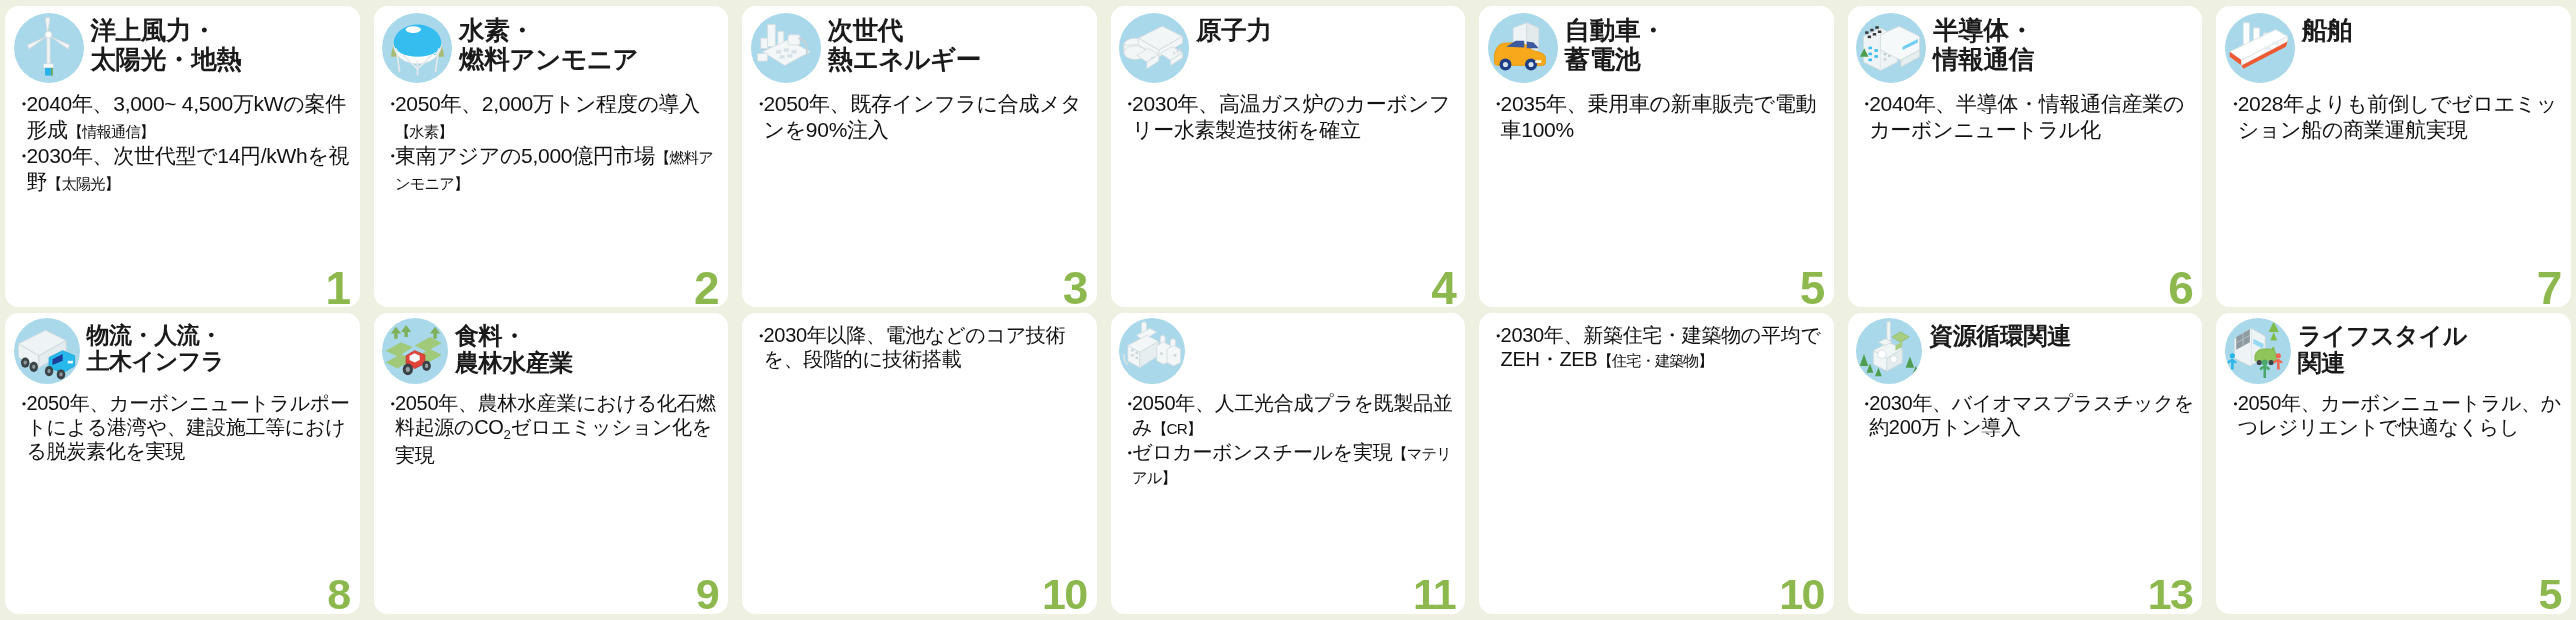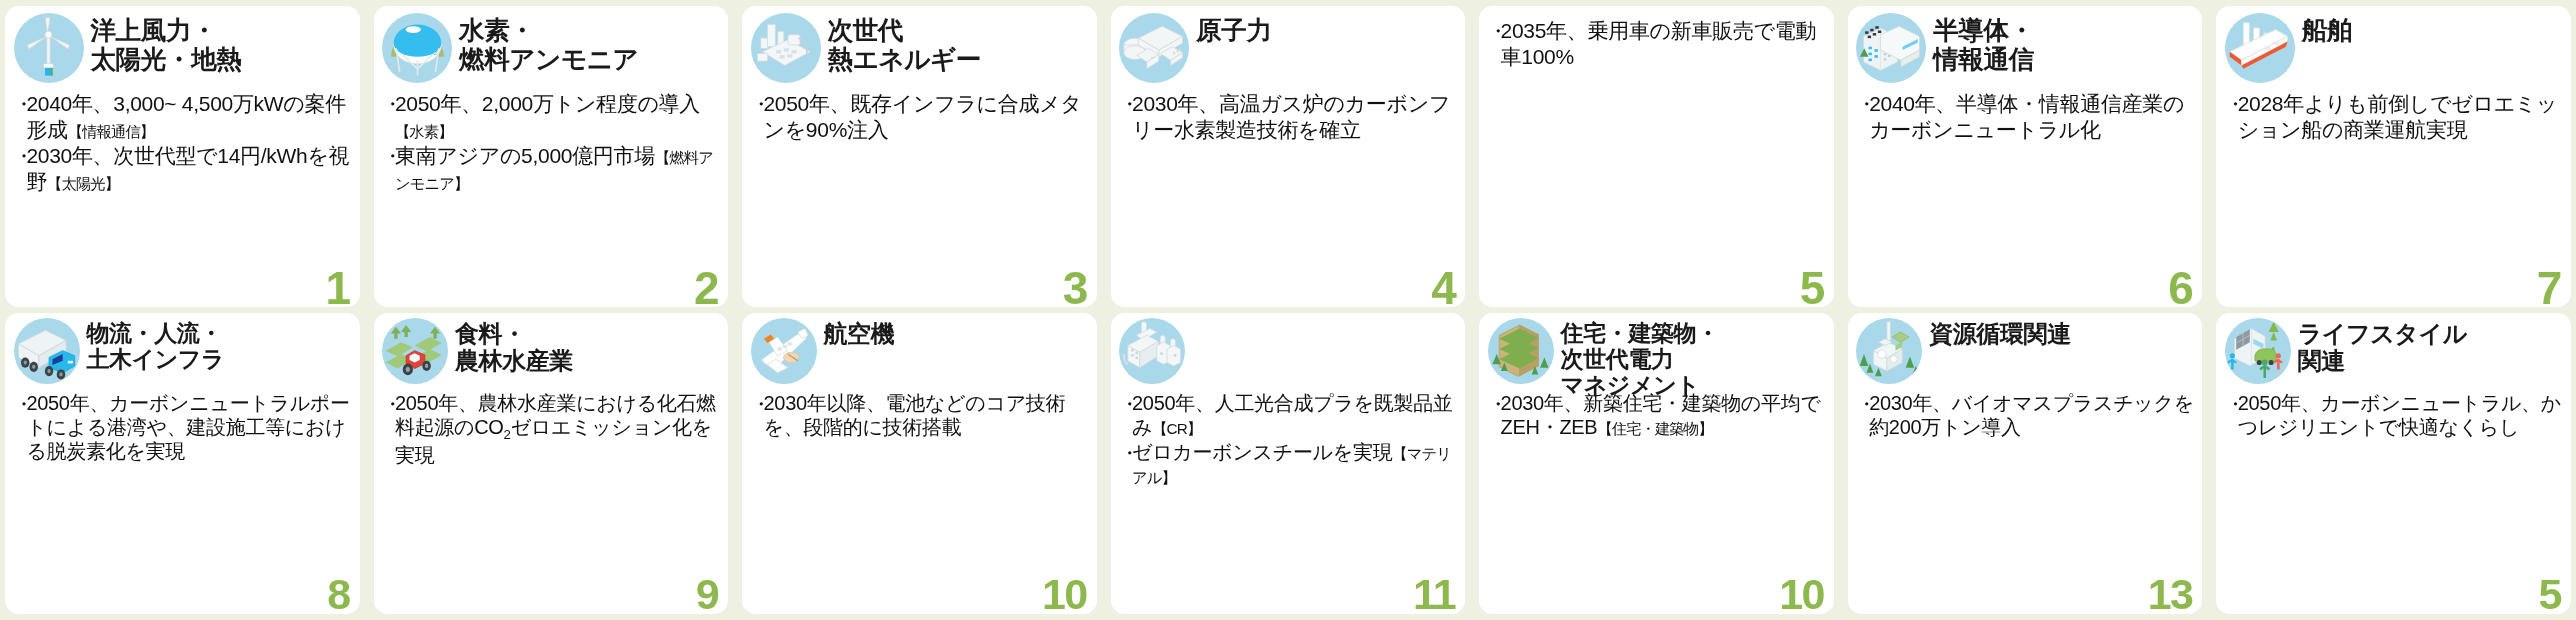--- a/index.html
+++ b/index.html
@@ -79,21 +79,21 @@
   .num {
     position: absolute;
     right: 10.2px; bottom: -3.4px;
     font-size: 46px;
     font-weight: 700;
     color: #8cb84e;
     line-height: 1;
     letter-spacing: -1.7px;
   }
   .row2 .card { padding-top: 5.1px; }
-  .row2 .card-head { height: 68px; font-family: Liberation Mono, monospace; }
+  .row2 .card-head { height: 68px; }
   .row2 .icon-badge { width: 66px; height: 66px; }
   .row2 .card-title { font-size: 24px; }
   .row2 .bullet { font-size: 20px; line-height: 1.2; }
   .row2 .num { font-size: 43px; bottom: -1.7px; }
 </style>
 </head>
 <body>
 
 <div id="board">
     <div class="row row1">
@@ -216,20 +216,42 @@
         </div>
         <div class="bullets">
           <div class="bullet">
             <span class="dot">・</span>
             <span class="btext">2030年、高温ガス炉のカーボンフリー水素製造技術を確立</span>
           </div>
         </div>
         <div class="num">4</div>
       </div>
       <div class="card">
+        <div class="card-head">
+          <div class="icon-badge">
+            <svg viewBox="0 0 74 74">
+      <g fill="#eef3f5" stroke="#d2dbde" stroke-width="1">
+        <path d="M26 14 L42 8 L54 14 L54 40 L42 46 L26 40 Z"></path>
+                <path d="M42 8 L42 46" fill="none"></path>
+        <path d="M42 8 L56 14 L56 40 L42 46 Z" fill="#e2eaec"></path>
+              </g>
+      <g fill="#f7a81b" stroke="#e09a12" stroke-width="1">
+        <path d="M4 46 q2 -12 10 -14 l18 -1 q10 1 16 9 l10 3 q6 2 6 7 l0 5 q0 3 -4 3 l-52 0 q-4 0 -4 -4 z"></path>
+              </g>
+      <path d="M18 36 l11 -7 l10 0 l0 8 z" fill="#3d5a9e"></path>
+      <path d="M42 38 l0 -8 l8 1 l6 7 z" fill="#3d5a9e"></path>
+      <circle cx="17" cy="57" r="7" fill="#1f3f84"></circle>
+              <circle cx="17" cy="57" r="3" fill="#d9e4ef"></circle>
+      <circle cx="47" cy="57" r="7" fill="#1f3f84"></circle>
+              <circle cx="47" cy="57" r="3" fill="#d9e4ef"></circle>
+      <rect x="52" y="52" width="7" height="3" fill="#fff"></rect>
+            </svg>
+          </div>
+          <div class="card-title">自動車・<br>蓄電池</div>
+        </div>
         <div class="bullets">
           <div class="bullet">
             <span class="dot">・</span>
             <span class="btext">2035年、乗用車の新車販売で電動車100%</span>
           </div>
         </div>
         <div class="num">5</div>
       </div>
       <div class="card">
         <div class="card-head">
@@ -377,41 +399,20 @@
         </div>
         <div class="bullets">
           <div class="bullet">
             <span class="dot">・</span>
             <span class="btext">2050年、農林水産業における化石燃料起源のCO<span class="sub">2</span>ゼロエミッション化を実現</span>
           </div>
         </div>
         <div class="num">9</div>
       </div>
       <div class="card">
-        <div class="card-head">
-          <div class="icon-badge">
-            <svg viewBox="0 0 74 74">
-      <g fill="#ffffff" stroke="#d9e2e4" stroke-width="1">
-        <path d="M12 46 L52 18 q8 -5 11 -1 q3 4 -4 9 L28 56 q-3 2 -6 0 l-8 -6 q-3 -2 -2 -4z"></path>
-        <path d="M20 26 L30 20 L42 36 L30 42 Z"></path>
-        <path d="M18 52 L28 46 L42 56 L30 62 Z"></path>
-        <path d="M54 14 L62 10 L66 18 L58 22 Z"></path>
-              </g>
-      <path d="M14 22 l8 -5 l4 5 l-8 5 z" fill="#f58220"></path>
-      <ellipse cx="46" cy="44" rx="9" ry="6" fill="#f6d5b0" stroke="#e8c79e"></ellipse>
-      <path d="M42 40 L54 48" stroke="#9aa7ab" stroke-width="1.5" fill="none"></path>
-      <g fill="#dde6e8">
-                <rect x="30" y="32" width="5" height="4"></rect>
-                <rect x="36" y="29" width="5" height="4"></rect>
-        <rect x="42" y="26" width="5" height="4"></rect>
-              </g>
-            </svg>
-          </div>
-          <div class="card-title">航空機</div>
-        </div>
         <div class="bullets">
           <div class="bullet">
             <span class="dot">・</span>
             <span class="btext">2030年以降、電池などのコア技術を、段階的に技術搭載</span>
           </div>
         </div>
         <div class="num">10</div>
       </div>
       <div class="card t-small">
         <div class="card-head">
@@ -446,43 +447,20 @@
             <span class="btext">2050年、人工光合成プラを既製品並み<span class="tag">【CR】</span></span>
           </div>
           <div class="bullet">
             <span class="dot">・</span>
             <span class="btext">ゼロカーボンスチールを実現<span class="tag">【マテリアル】</span></span>
           </div>
         </div>
         <div class="num">11</div>
       </div>
       <div class="card t-small">
-        <div class="card-head">
-          <div class="icon-badge">
-            <svg viewBox="0 0 74 74">
-      <g>
-                <path d="M12 18 L36 6 L58 17 L58 54 L34 66 L12 55 Z" fill="#cbb47a" stroke="#b5a06a"></path>
-        <path d="M36 6 L36 66" fill="none" stroke="#b5a06a"></path>
-        <path d="M36 6 L58 17 L58 54 L36 66 Z" fill="#b8a063"></path>
-              </g>
-      <g fill="#7fae4f">
-        <path d="M12 22 L36 10 L58 21 L36 33 Z"></path>
-                <path d="M12 34 L36 22 L58 33 L36 45 Z"></path>
-        <path d="M12 46 L36 34 L58 45 L36 57 Z"></path>
-              </g>
-      <g fill="#4f9e4f">
-        <path d="M4 52 l5 -12 l5 12 z"></path>
-                <path d="M60 56 l5 -12 l5 12 z"></path>
-        <path d="M14 60 l4 -10 l4 10 z"></path>
-                <path d="M50 64 l4 -10 l4 10 z"></path>
-              </g>
-            </svg>
-          </div>
-          <div class="card-title">住宅・建築物・<br>次世代電力<br>マネジメント</div>
-        </div>
         <div class="bullets">
           <div class="bullet">
             <span class="dot">・</span>
             <span class="btext">2030年、新築住宅・建築物の平均でZEH・ZEB<span class="tag">【住宅・建築物】</span></span>
           </div>
         </div>
         <div class="num">10</div>
       </div>
       <div class="card">
         <div class="card-head">

